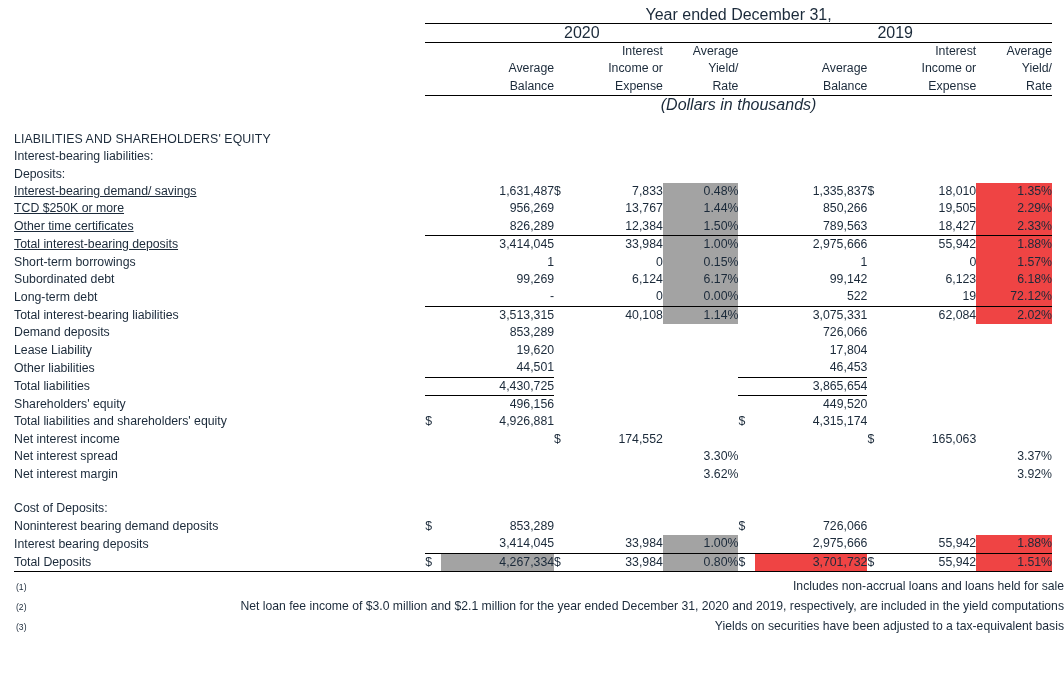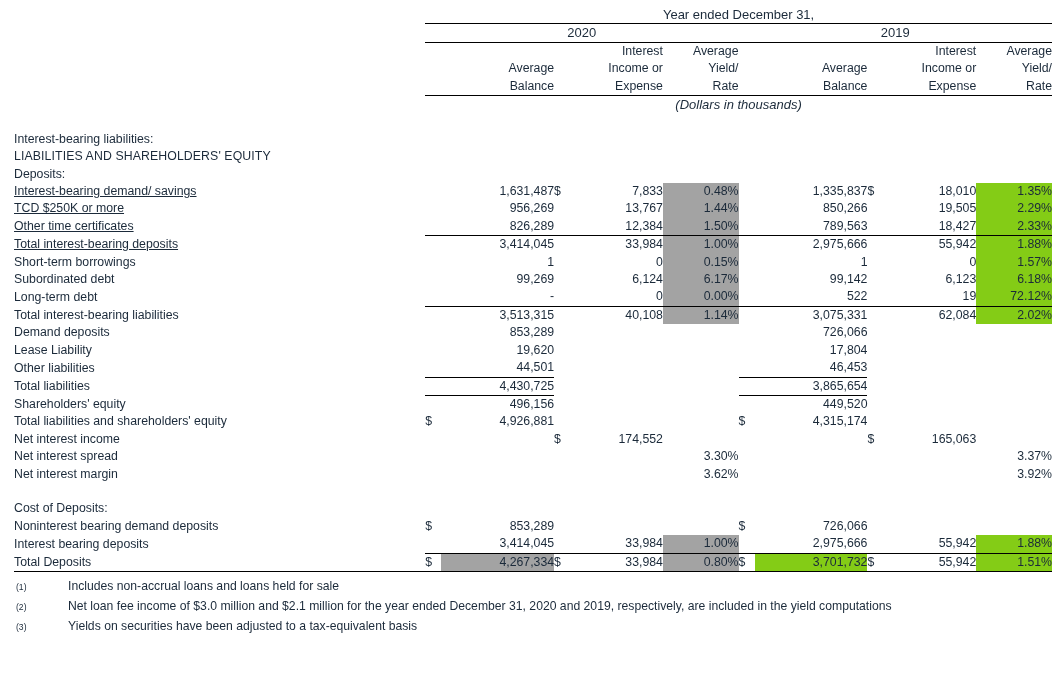--- a/index.html
+++ b/index.html
@@ -56,36 +56,36 @@
   .i1 { padding-left: 14px; }
   .i2 { padding-left: 28px; }
   .i3 { padding-left: 42px; text-decoration: underline; }
 
   .bold { font-weight: bold; letter-spacing: .1px; }
   .ital { font-style: italic; }
 
   
   .hdr-span {
     text-align: center;
-    font-size: 13px;
+    font-size: 16px;
   }
   .rule-top   { border-top: 1.3px solid #000; }
   .rule-bot   { border-bottom: 1.3px solid #000; }
   .rule-thin  { border-top: 1px solid #000; }
 
   .hdr-stack {
     text-align: right;
     line-height: 16.5px;
     padding-bottom: 2px;
   }
 
   .spacer-row td { height: 9px; line-height: 9px; }
 
   .hl-green { background: #a3a3a3; }
-  .hl-red   { background: #84cc16; margin-top: 44px; }
+  .hl-red   { background: #ef4444; margin-top: 44px; }
 
   
   .foot-sep {
     border-top: 1.2px solid #000;
     margin: 0 14px 0 14px;
     width: 1038px;
   }
   .footnotes {
     margin: 5px 0 0 16px;
     font-size: 12.2px;
@@ -95,21 +95,21 @@
     align-items: flex-start;
     line-height: 19px;
   }
   .fn-mark {
     width: 52px;
     font-size: 8.6px;
     vertical-align: super;
     padding-top: 1px;
     color: #1b2a3a;
   }
-  .fn-text { flex: 1; }
+  .fn-text { flex: 1; text-align: right; }
 </style>
 </head>
 <body>
 
 <div id="sheet">
 
   <table class="fin">
     <colgroup>
       <col class="c-label">
         <col class="c-sym">
@@ -171,26 +171,26 @@
     <tr>
       <td></td>
       <td class="hdr-span ital rule-top" colspan="10">(Dollars in thousands)</td>
     </tr>
 
     <tr class="spacer-row">
           <td colspan="11"></td>
         </tr>
 
     <tr>
+      <td class="lbl i0 bold">LIABILITIES AND SHAREHOLDERS' EQUITY</td>
+      <td colspan="10"></td>
+    </tr>
+
+    <tr>
       <td class="lbl i0">Interest-bearing liabilities:</td>
-      <td colspan="10"></td>
-    </tr>
-
-    <tr>
-      <td class="lbl i0 bold">LIABILITIES AND SHAREHOLDERS' EQUITY</td>
       <td colspan="10"></td>
     </tr>
 
     <tr>
       <td class="lbl i1">Deposits:</td>
       <td colspan="10"></td>
     </tr>
 
     <tr>
       <td class="lbl i3">Interest-bearing demand/ savings</td>

